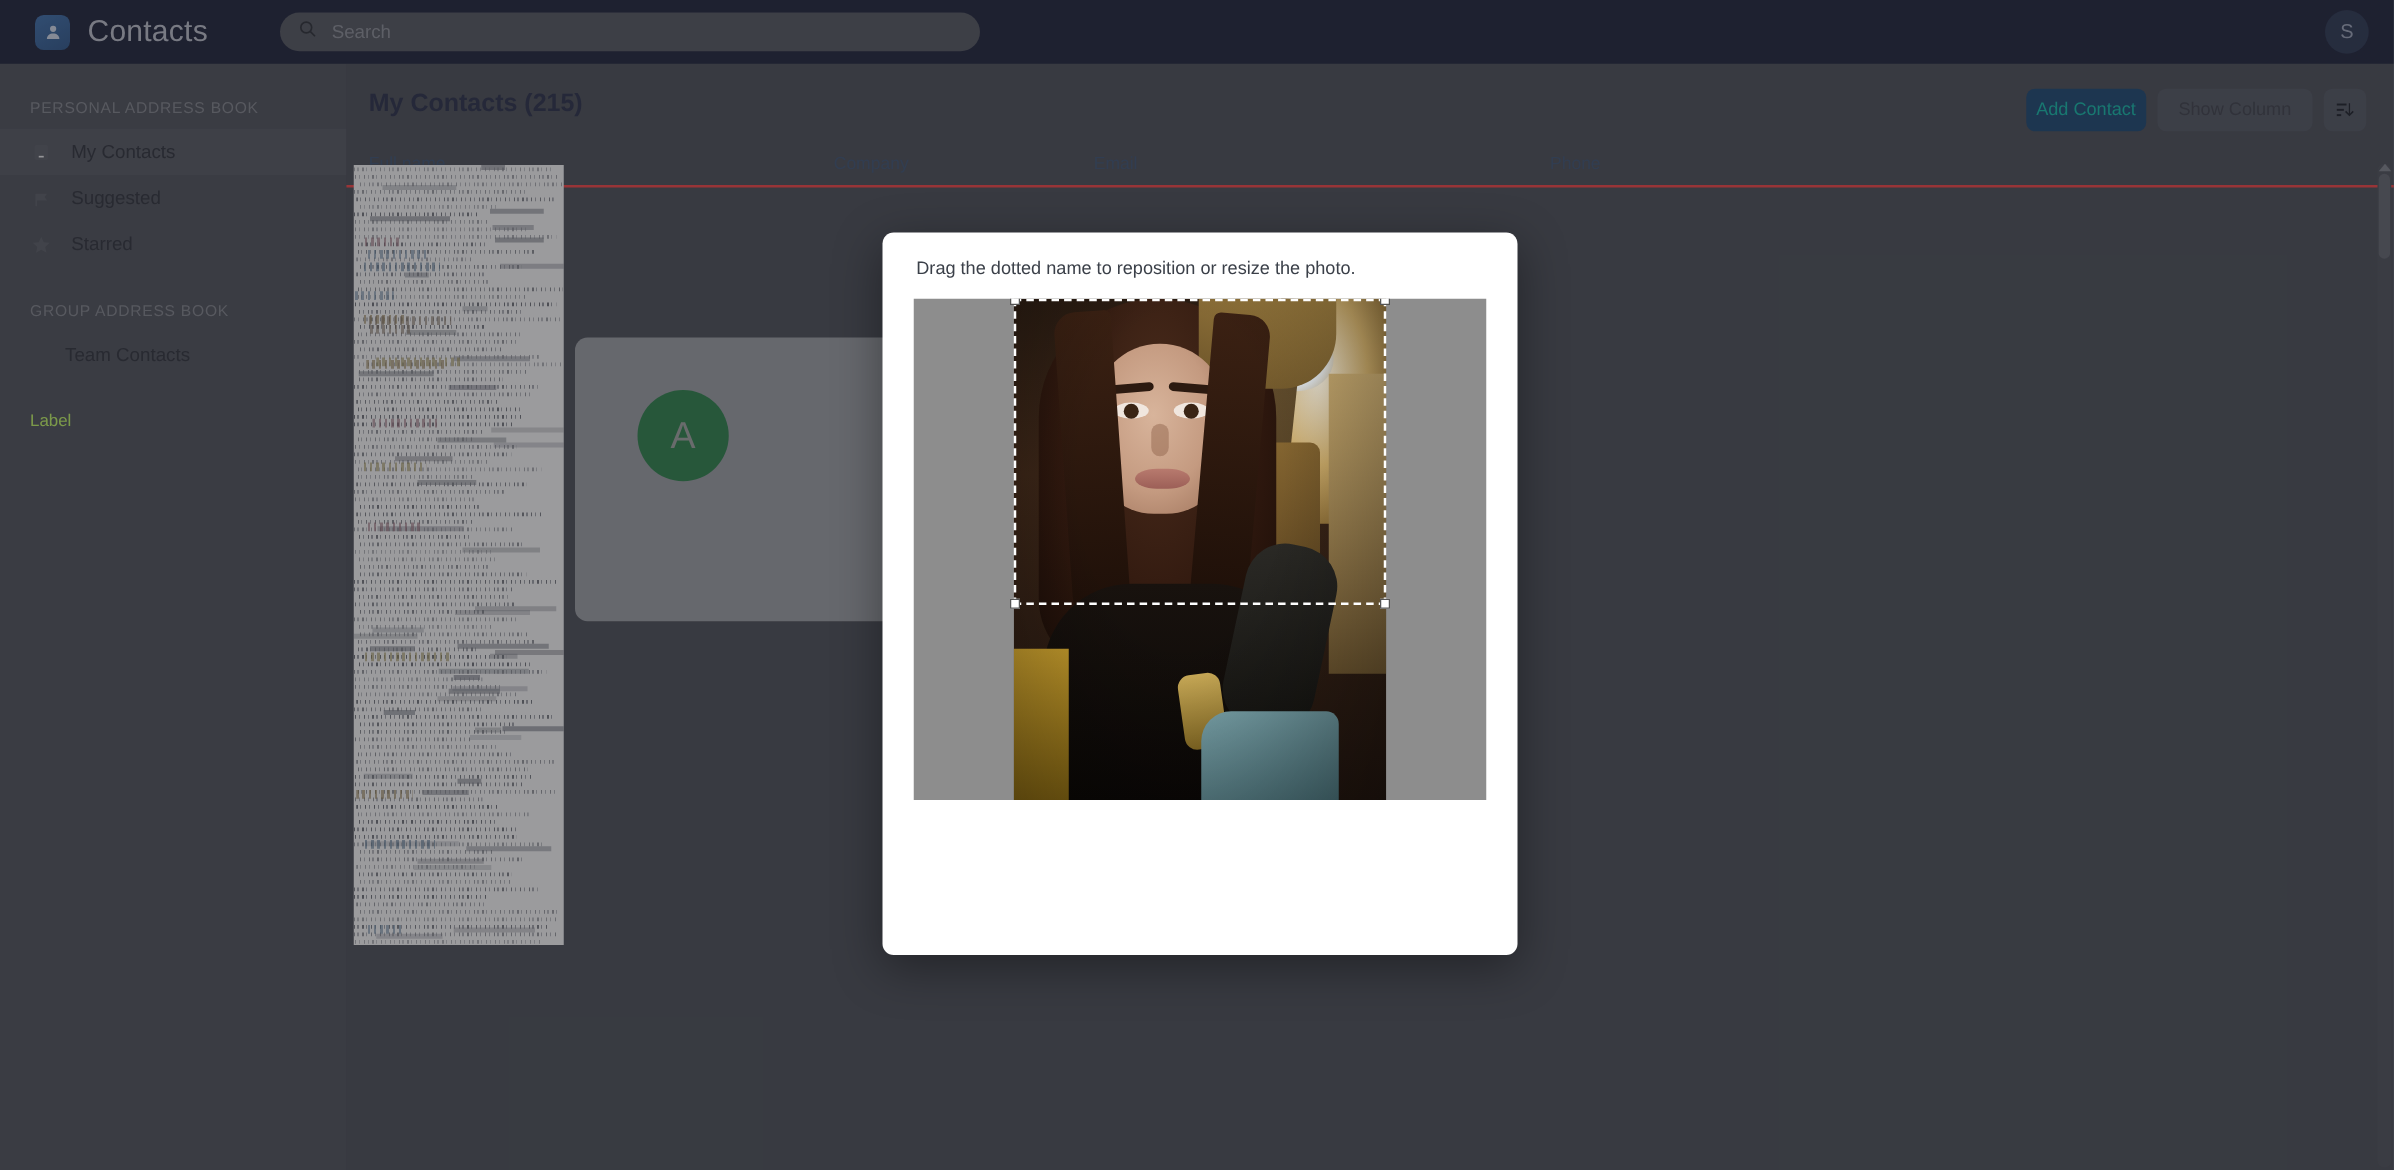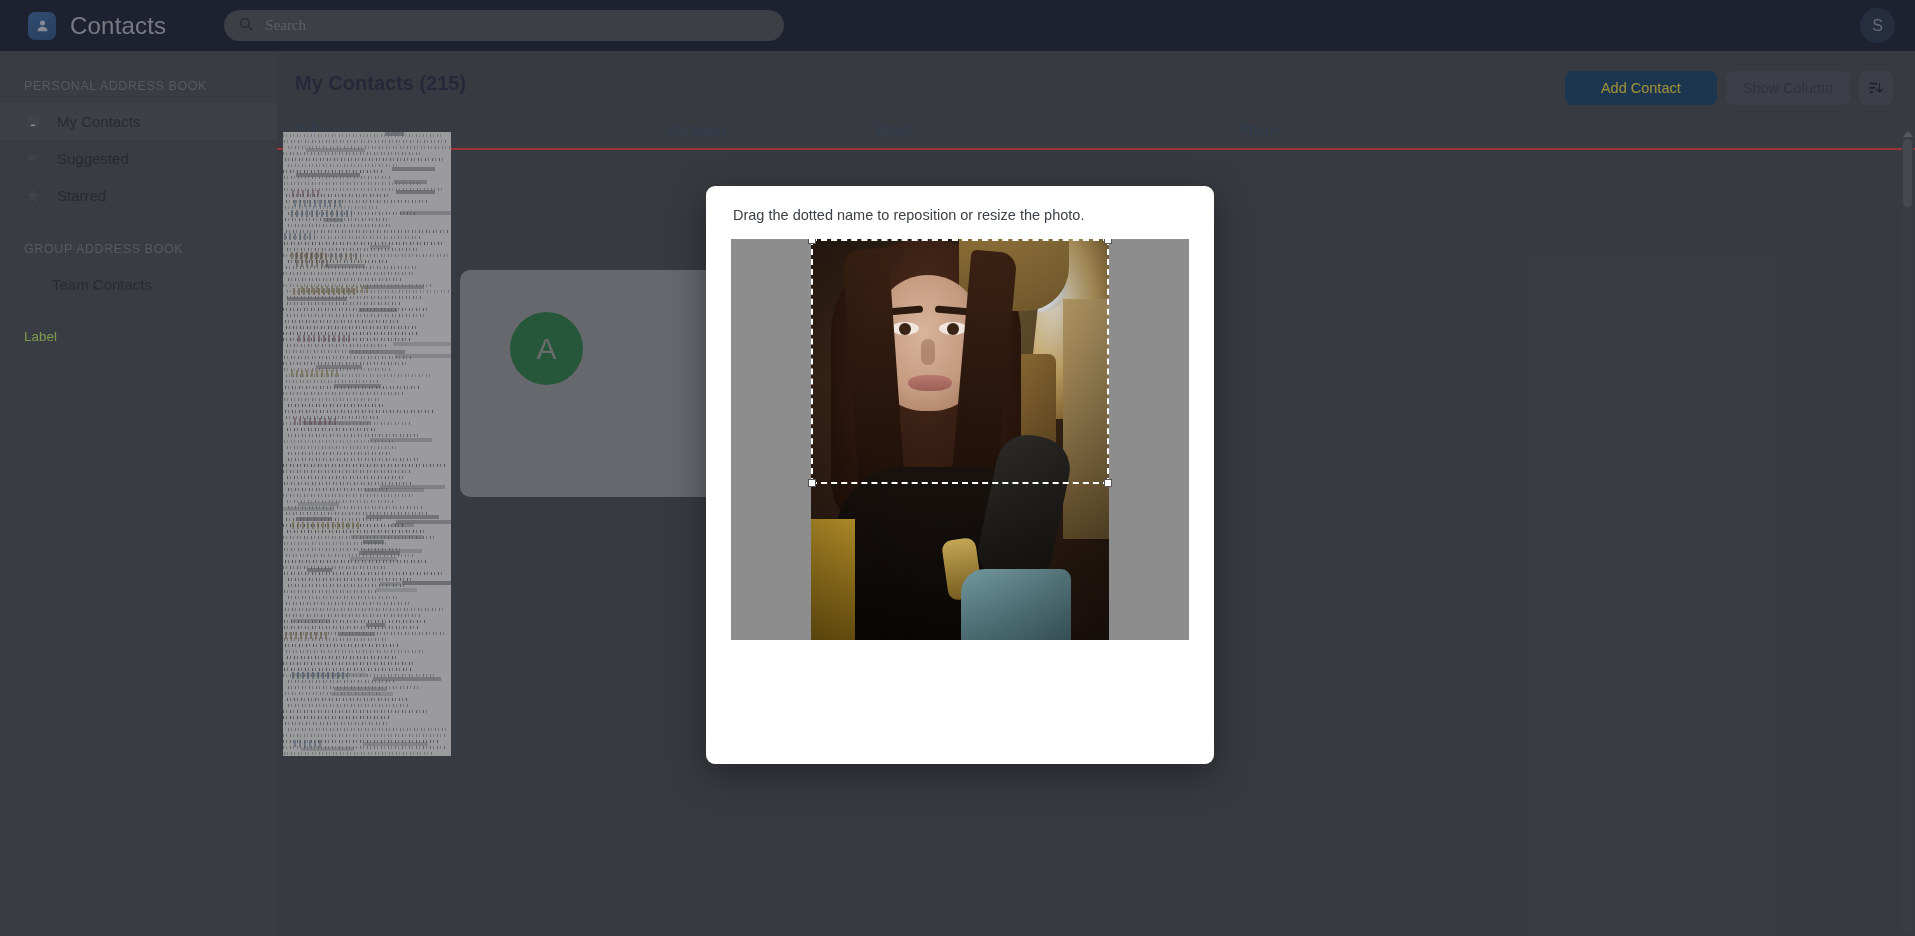--- a/index.html
+++ b/index.html
@@ -58,21 +58,21 @@
     align-items: center;
     padding: 0 14px;
     gap: 11px;
   }
   .searchbar svg { width: 16px; height: 16px; stroke: #2c2f35; fill: none; stroke-width: 2; }
   .searchbar input {
     flex: 1;
     border: none;
     outline: none;
     background: transparent;
-    font-family: Liberation Serif, serif;
+    font-family: Liberation Sans, sans-serif;
     font-size: 15px;
     color: #f0abfc;
   }
   .searchbar input::placeholder { color: #8b8e95; }
 
   .avatar-top {
     position: absolute;
     right: 20px; top: 8px;
     width: 35px; height: 35px;
     border-radius: 50%;
@@ -138,25 +138,25 @@
   }
   .header-actions {
     position: absolute;
     right: 22px; top: 20px;
     display: flex;
     align-items: center;
     gap: 9px;
   }
   .btn-add {
     background: #1d476f;
-    color: #fde047;
+    color: #14b8a6;
     font-size: 14.5px;
     border: none;
     border-radius: 7px;
-    padding: 9px 36px;
+    padding: 9px 8px;
     font-family: "Liberation Sans", sans-serif;
   }
   .btn-ghost {
     background: #525season;
     background: #525760;
     color: #3e4149;
     font-size: 14.5px;
     border: none;
     border-radius: 7px;
     padding: 9px 17px;

